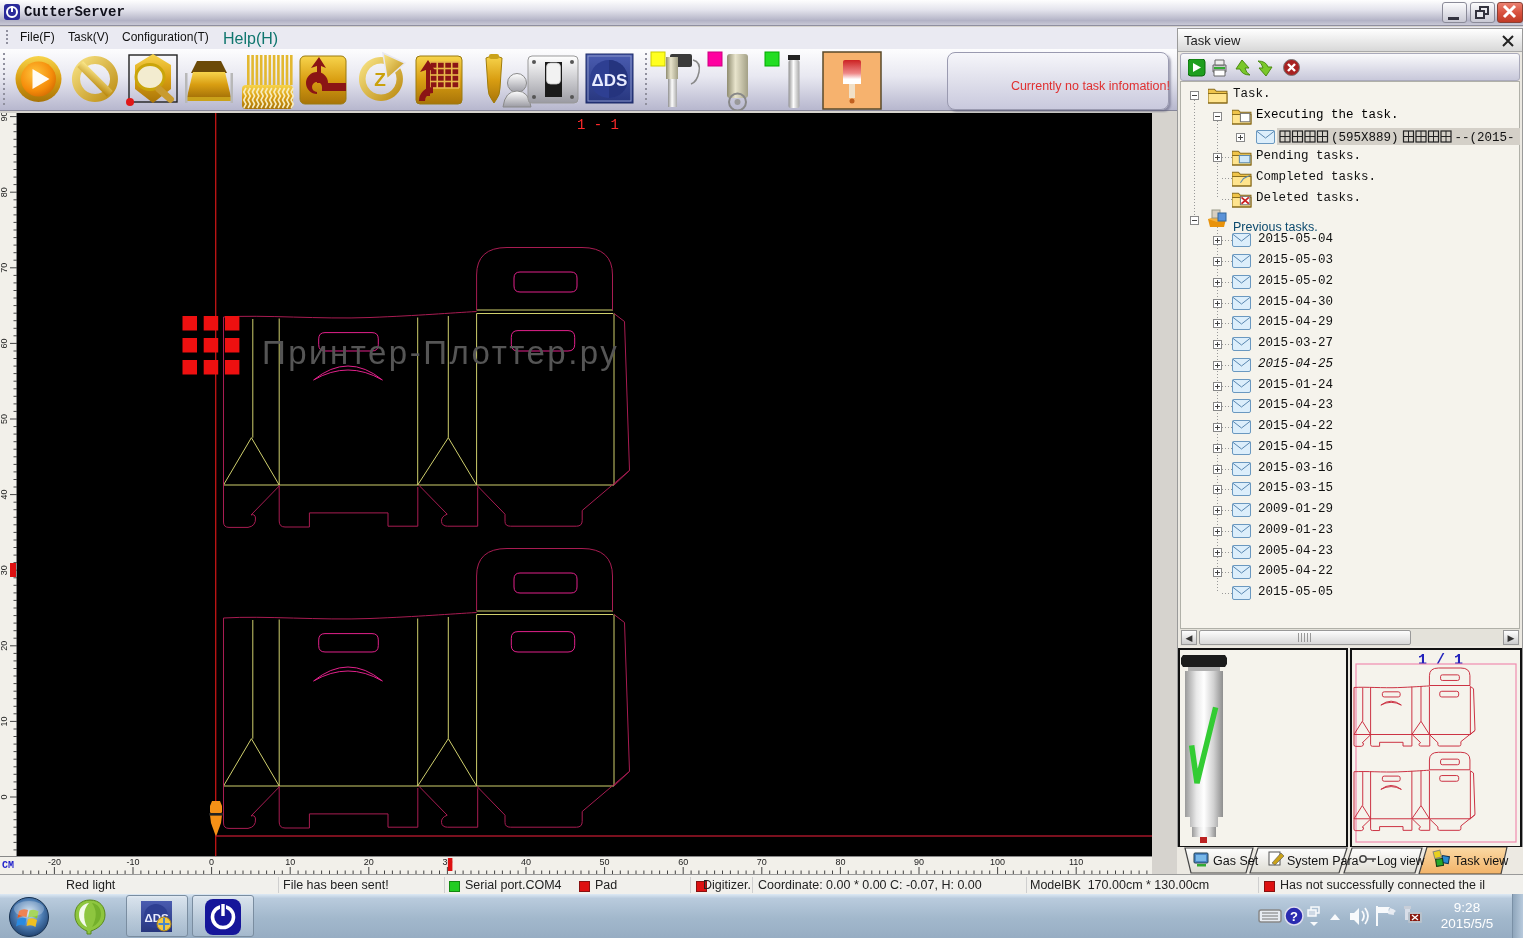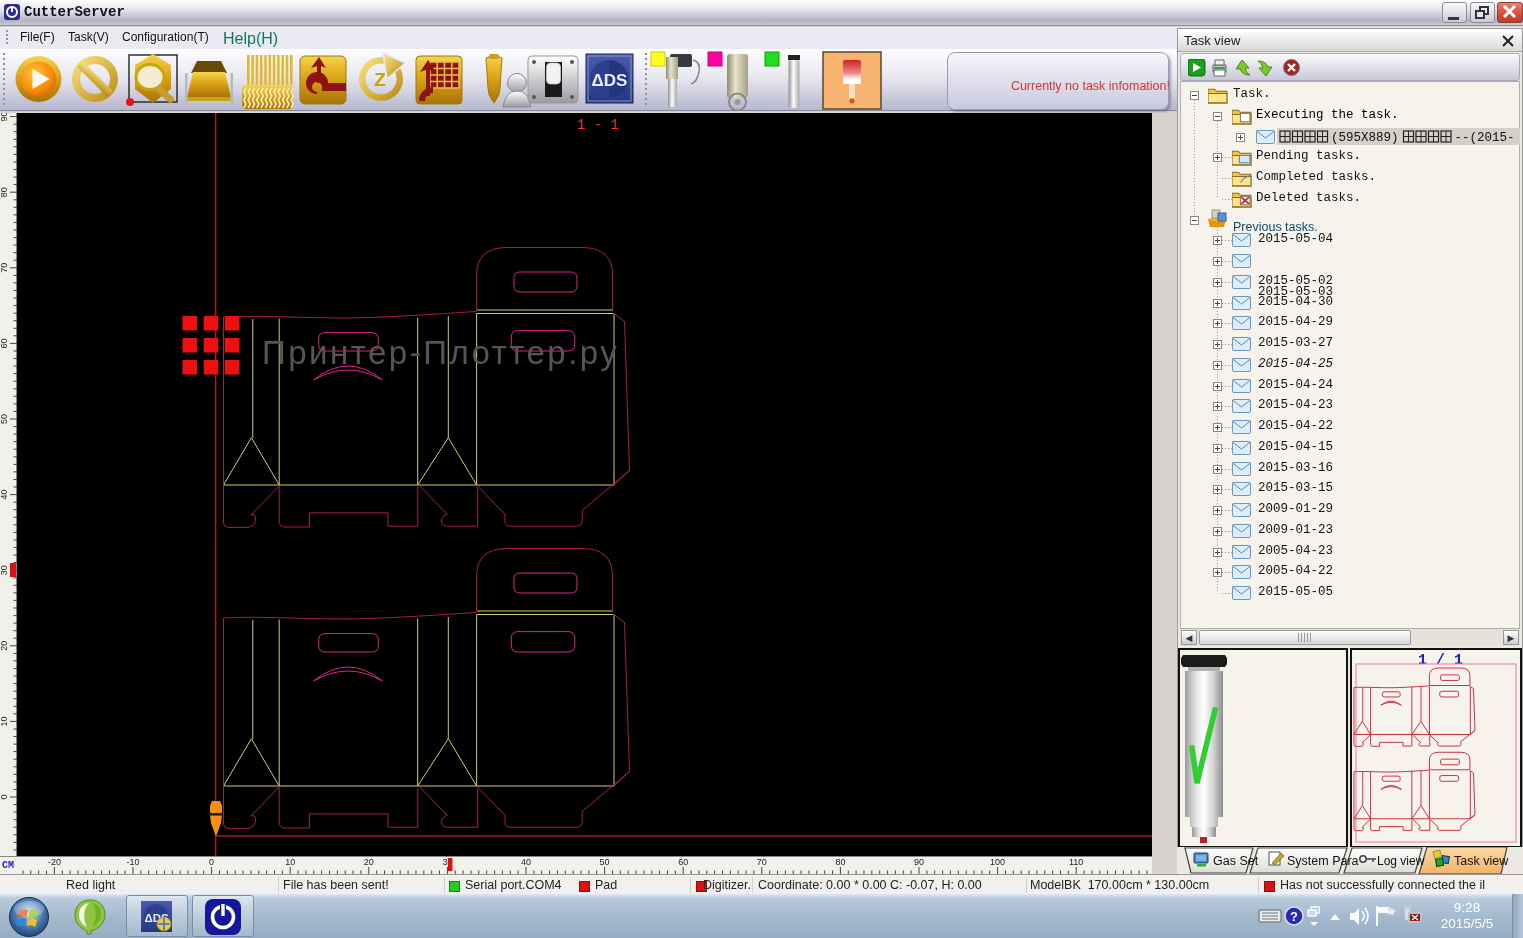--- a/index.html
+++ b/index.html
@@ -701,21 +701,21 @@
         <div class="abs" style="left:78px;top:151.25px;font-family:'Liberation Mono',monospace;font-size:12.5px;color:#111;">2015-05-04</div>
         <svg class="abs" style="left:33px;top:176.0px;" width="9" height="9" viewBox="0 0 9 9">
           <rect x="0.5" y="0.5" width="8" height="8" fill="#fff" stroke="#888"></rect>
           <line x1="2" y1="4.5" x2="7" y2="4.5" stroke="#444"></line>
           <line x1="4.5" y1="2" x2="4.5" y2="7" stroke="#444"></line>
         </svg>
         <svg class="abs" style="left:52px;top:173.0px;" width="19" height="14" viewBox="0 0 19 14">
           <rect x="0.5" y="0.5" width="18" height="13" rx="1.5" fill="#dceefb" stroke="#6a98c0"></rect>
           <path d="M0.5,1 L9.5,8 L18.5,1" fill="none" stroke="#5a88b0"></path>
         </svg>
-        <div class="abs" style="left:78px;top:172.0px;font-family:'Liberation Mono',monospace;font-size:12.5px;color:#111;margin-top:32px;">2015-05-03</div>
+        <div class="abs" style="left:78px;top:172.0px;font-family:'Liberation Mono',monospace;font-size:12.5px;color:#111;">2015-05-03</div>
         <svg class="abs" style="left:33px;top:196.75px;" width="9" height="9" viewBox="0 0 9 9">
           <rect x="0.5" y="0.5" width="8" height="8" fill="#fff" stroke="#888"></rect>
           <line x1="2" y1="4.5" x2="7" y2="4.5" stroke="#444"></line>
           <line x1="4.5" y1="2" x2="4.5" y2="7" stroke="#444"></line>
         </svg>
         <svg class="abs" style="left:52px;top:193.75px;" width="19" height="14" viewBox="0 0 19 14">
           <rect x="0.5" y="0.5" width="18" height="13" rx="1.5" fill="#dceefb" stroke="#6a98c0"></rect>
           <path d="M0.5,1 L9.5,8 L18.5,1" fill="none" stroke="#5a88b0"></path>
         </svg>
         <div class="abs" style="left:78px;top:192.75px;font-family:'Liberation Mono',monospace;font-size:12.5px;color:#111;">2015-05-02</div>
@@ -761,21 +761,21 @@
         <div class="abs" style="left:78px;top:275.75px;font-family:'Liberation Mono',monospace;font-size:12.5px;color:#111;font-style:italic;">2015-04-25</div>
         <svg class="abs" style="left:33px;top:300.5px;" width="9" height="9" viewBox="0 0 9 9">
           <rect x="0.5" y="0.5" width="8" height="8" fill="#fff" stroke="#888"></rect>
           <line x1="2" y1="4.5" x2="7" y2="4.5" stroke="#444"></line>
           <line x1="4.5" y1="2" x2="4.5" y2="7" stroke="#444"></line>
         </svg>
         <svg class="abs" style="left:52px;top:297.5px;" width="19" height="14" viewBox="0 0 19 14">
           <rect x="0.5" y="0.5" width="18" height="13" rx="1.5" fill="#dceefb" stroke="#6a98c0"></rect>
           <path d="M0.5,1 L9.5,8 L18.5,1" fill="none" stroke="#5a88b0"></path>
         </svg>
-        <div class="abs" style="left:78px;top:296.5px;font-family:'Liberation Mono',monospace;font-size:12.5px;color:#111;">2015-04-24</div>
+        <div class="abs" style="left:78px;top:296.5px;font-family:'Liberation Mono',monospace;font-size:12.5px;color:#111;">2015-01-24</div>
         <svg class="abs" style="left:33px;top:321.25px;" width="9" height="9" viewBox="0 0 9 9">
           <rect x="0.5" y="0.5" width="8" height="8" fill="#fff" stroke="#888"></rect>
           <line x1="2" y1="4.5" x2="7" y2="4.5" stroke="#444"></line>
           <line x1="4.5" y1="2" x2="4.5" y2="7" stroke="#444"></line>
         </svg>
         <svg class="abs" style="left:52px;top:318.25px;" width="19" height="14" viewBox="0 0 19 14">
           <rect x="0.5" y="0.5" width="18" height="13" rx="1.5" fill="#dceefb" stroke="#6a98c0"></rect>
           <path d="M0.5,1 L9.5,8 L18.5,1" fill="none" stroke="#5a88b0"></path>
         </svg>
         <div class="abs" style="left:78px;top:317.25px;font-family:'Liberation Mono',monospace;font-size:12.5px;color:#111;">2015-04-23</div>

